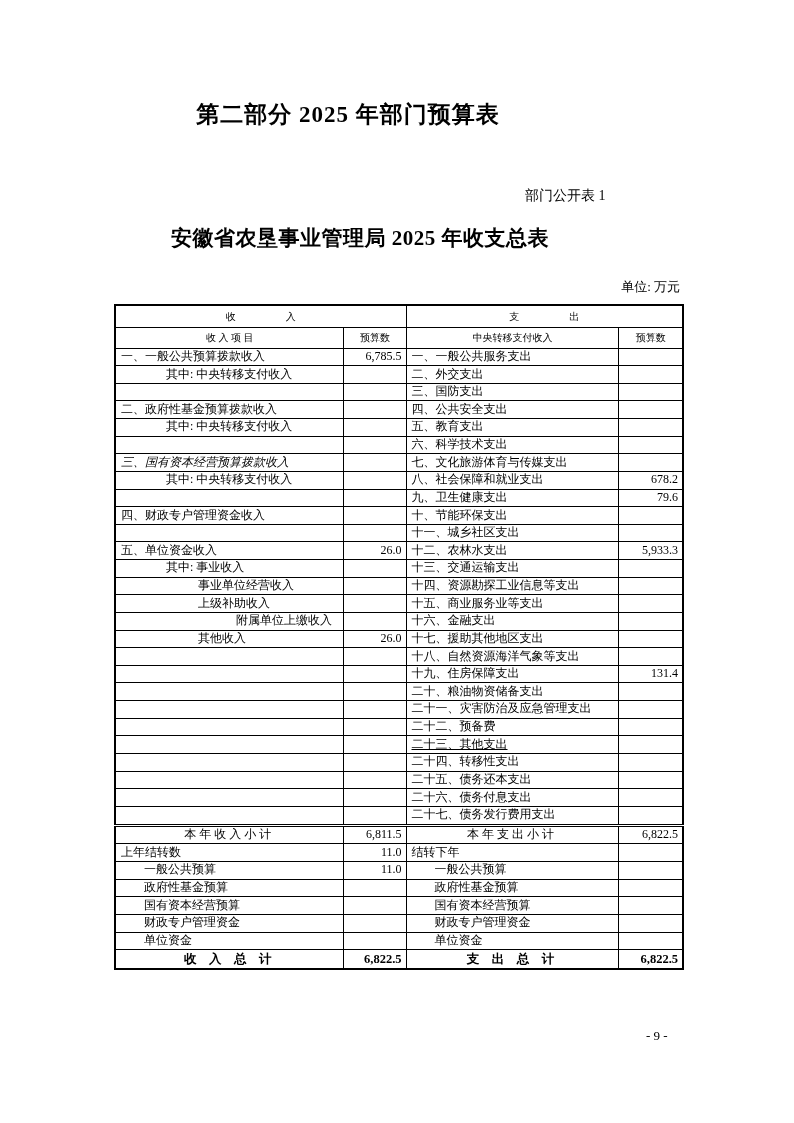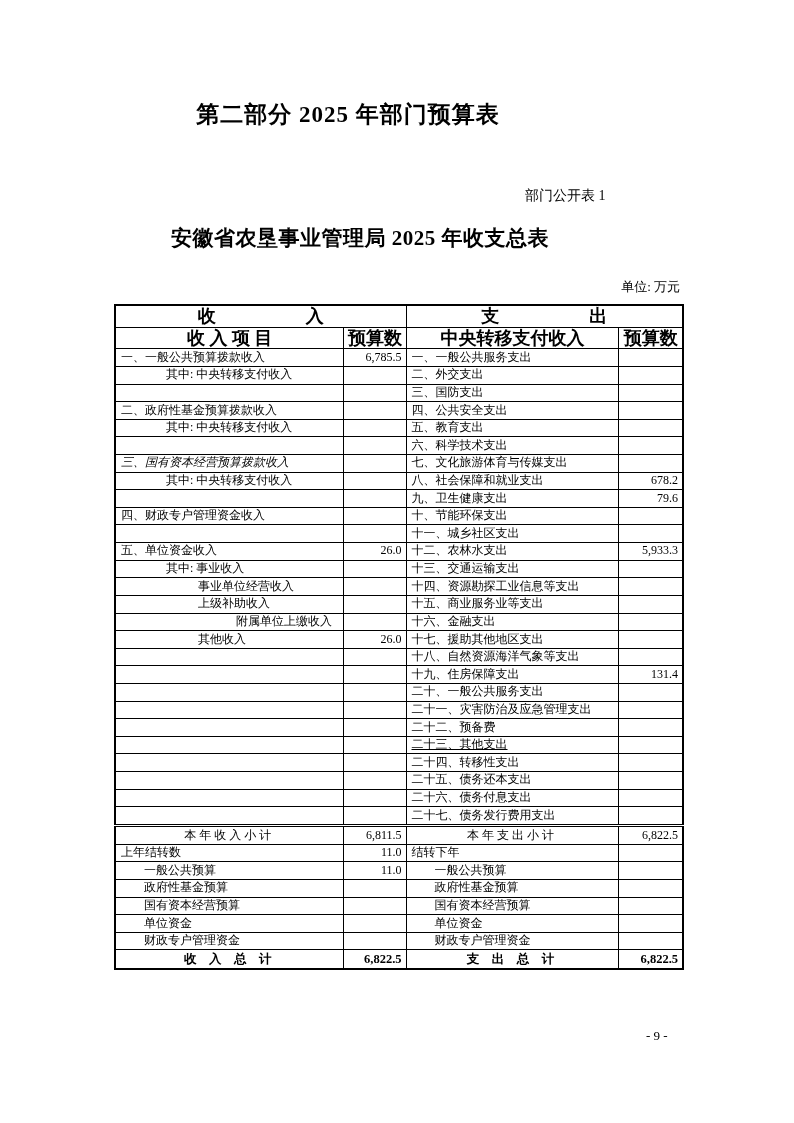--- a/index.html
+++ b/index.html
@@ -29,21 +29,21 @@
     border-collapse:collapse; table-layout:fixed;
     border:2px solid #000;
   }
   table.budget th, table.budget td {
     border:1px solid #000;
     font-size:12px; line-height:1.15;
     padding:0 4px 0 5px;
     overflow:hidden; white-space:nowrap;
     font-weight:normal;
   }
-  table.budget th { font-size:18px; font-weight:bold; text-align:center; padding:0; }
+  table.budget th { font-size:10px; font-weight:normal; text-align:center; padding:0; }
   tr.group-row { height:22px; }
   tr.col-row  { height:21px; }
   td.mid, th.mid { border-left:2px solid #000; }
   td.num { text-align:right; }
   td.center { text-align:center !important; padding-left:0 !important; }
   tr.subtotal td { border-top:3px double #000; }
   tr.bold td { font-weight:bold; font-size:12.5px; }
   .page-number {
     position:absolute; top:1028px; left:646px; font-size:13px;
   }
@@ -205,21 +205,21 @@
   <tr>
     <td style="padding-left: 5px;"></td>
     <td class="num"></td>
     <td class="mid" style="padding-left: 5px;">十九、住房保障支出</td>
     <td class="num">131.4</td>
   </tr>
 
   <tr>
     <td style="padding-left: 5px;"></td>
     <td class="num"></td>
-    <td class="mid" style="padding-left: 5px;">二十、一般公共服务支出</td>
+    <td class="mid" style="padding-left: 5px;">二十、粮油物资储备支出</td>
     <td class="num"></td>
   </tr>
 
   <tr>
     <td style="padding-left: 5px;"></td>
     <td class="num"></td>
     <td class="mid" style="padding-left: 5px;">二十一、灾害防治及应急管理支出</td>
     <td class="num"></td>
   </tr>
 
@@ -294,30 +294,30 @@
   </tr>
 
   <tr>
     <td style="padding-left: 28px;">国有资本经营预算</td>
     <td class="num"></td>
     <td class="mid" style="padding-left: 28px;">国有资本经营预算</td>
     <td class="num"></td>
   </tr>
 
   <tr>
+    <td style="padding-left: 28px;">财政专户管理资金</td>
+    <td class="num"></td>
+    <td class="mid" style="padding-left: 28px;">财政专户管理资金</td>
+    <td class="num"></td>
+  </tr>
+
+  <tr>
     <td style="padding-left: 28px;">单位资金</td>
     <td class="num"></td>
     <td class="mid" style="padding-left: 28px;">单位资金</td>
-    <td class="num"></td>
-  </tr>
-
-  <tr>
-    <td style="padding-left: 28px;">财政专户管理资金</td>
-    <td class="num"></td>
-    <td class="mid" style="padding-left: 28px;">财政专户管理资金</td>
     <td class="num"></td>
   </tr>
 
   <tr class="bold">
     <td class="center" style="padding-left: 5px;">收　入　总　计</td>
     <td class="num">6,822.5</td>
     <td class="mid center" style="padding-left: 5px;">支　出　总　计</td>
     <td class="num">6,822.5</td>
   </tr>
 </tbody>

